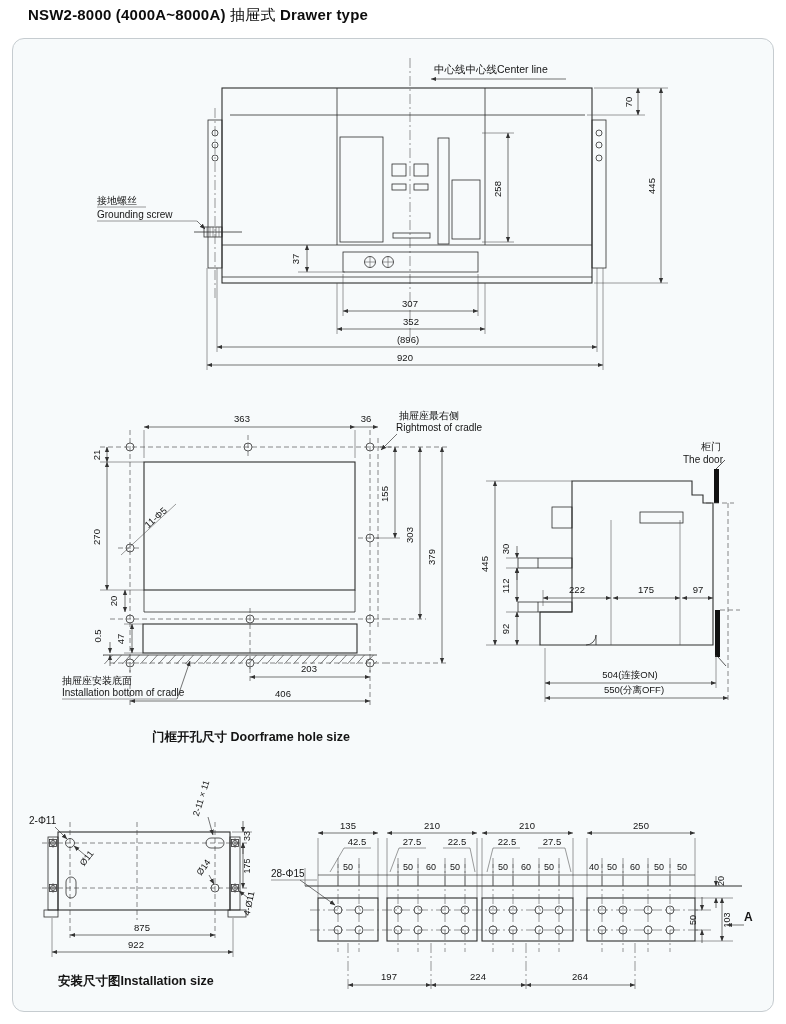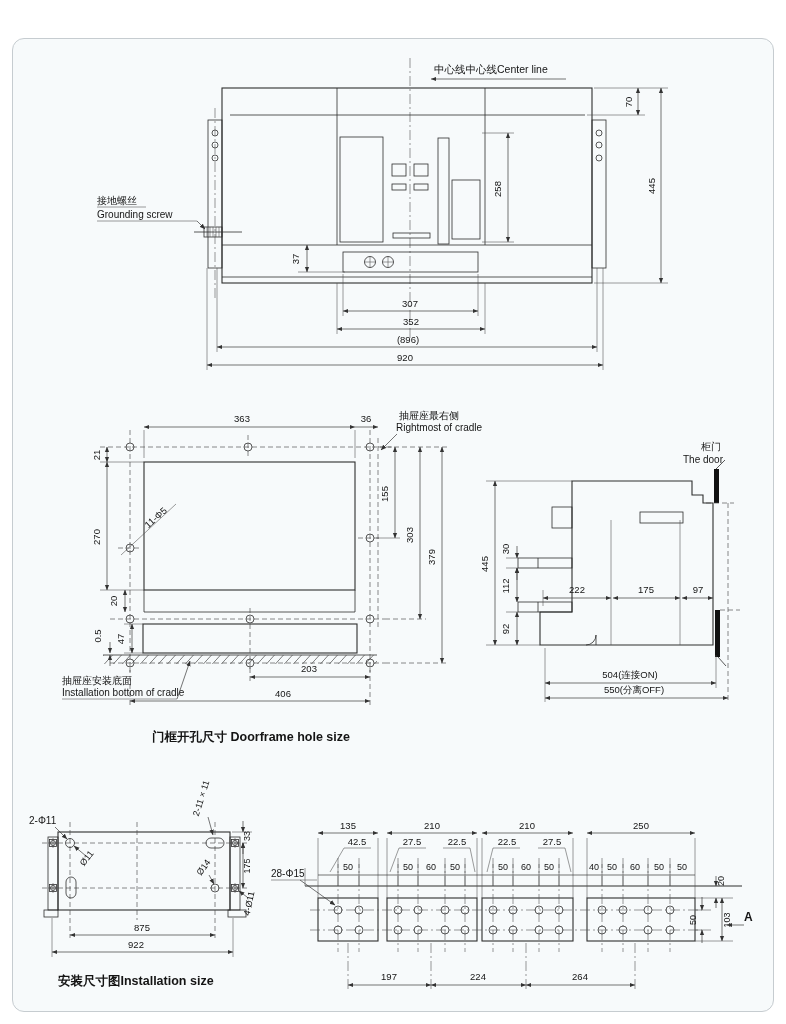--- a/index.html
+++ b/index.html
@@ -20,20 +20,21 @@
   .t9{font:9px "Liberation Sans",sans-serif;}
   .lb{font:10px "Liberation Sans",sans-serif;}
   .lb11{font:10.5px "Liberation Sans",sans-serif;}
   .cap{font:600 12.5px "Liberation Sans",sans-serif;}
   .A{font:700 12px "Liberation Sans",sans-serif;}
 </style>
 </head>
 <body>
 
 <div class="page">
+  <div class="title"><span>NSW2-8000 (4000A~8000A)</span> <span class="zh">抽屉式</span> <span>Drawer type</span></div>
   <div class="frame"></div>
 
   <svg width="786" height="1024" viewBox="0 0 786 1024">
     <defs>
       <marker id="ar" viewBox="0 0 10 10" refX="9.5" refY="5" markerWidth="8" markerHeight="8" orient="auto-start-reverse">
           <path d="M0,1 L10,5 L0,9 z" fill="#333"></path>
         </marker>
       <pattern id="hat" width="9" height="10" patternUnits="userSpaceOnUse">
           <line x1="0" y1="10" x2="9" y2="0" stroke="#444" stroke-width="0.7"></line>
         </pattern>

